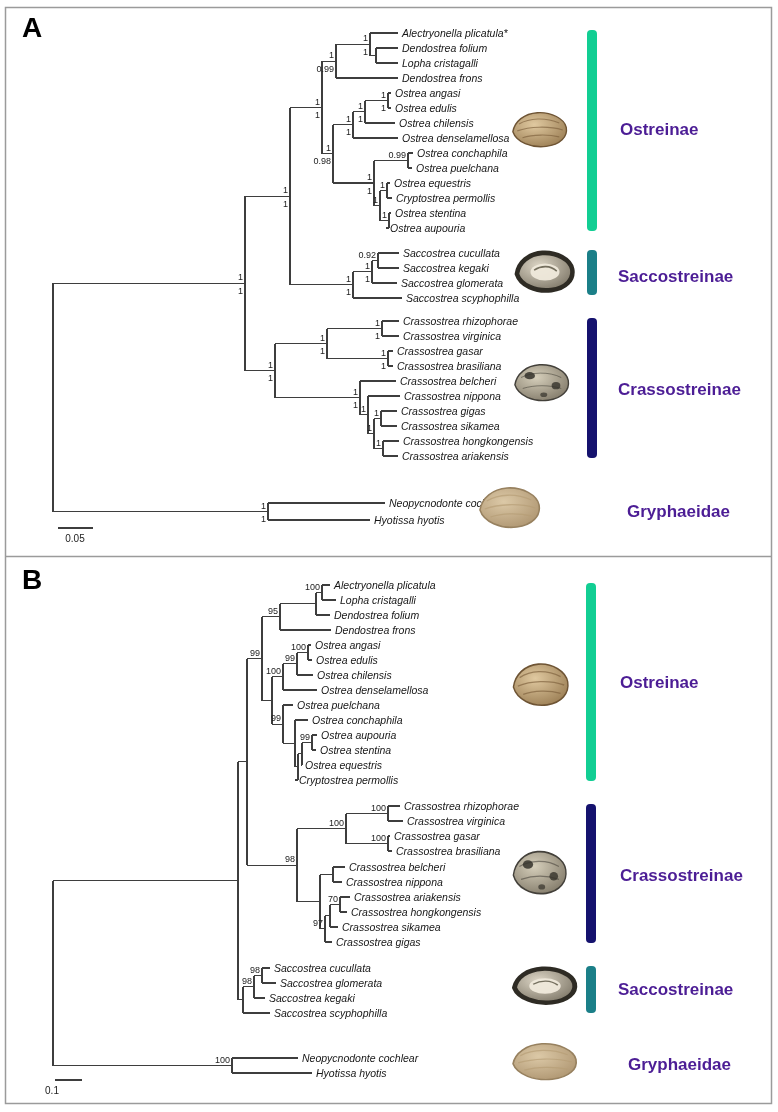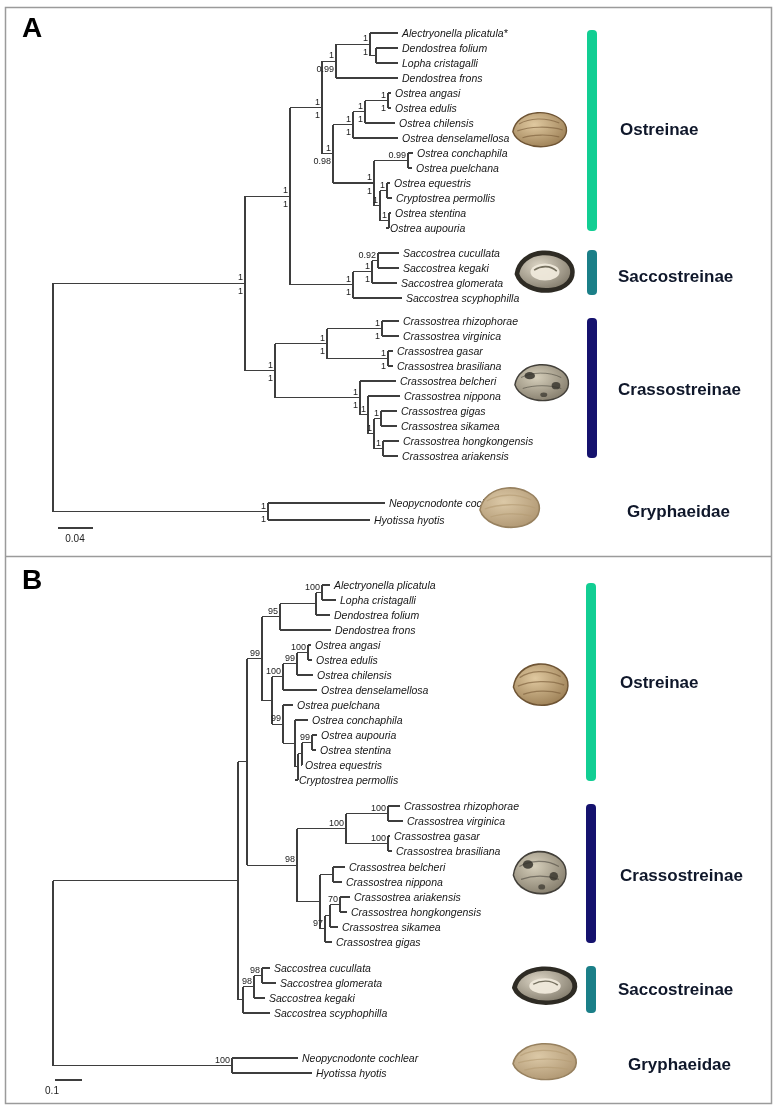--- a/index.html
+++ b/index.html
@@ -1,20 +1,20 @@
 <!DOCTYPE html>
 <html><head>
 <meta charset="utf-8">
 <style>
   html,body{margin:0;padding:0;background:#ffffff;}
   .fig{position:relative;width:778px;height:1112px;background:#fff;overflow:hidden;
        font-family:"Liberation Sans",sans-serif;}
   .fig svg{position:absolute;left:0;top:0;}
   .pletter{position:absolute;font-weight:bold;font-size:28px;color:#000;line-height:28px;}
-  .famlabel{position:absolute;font-weight:bold;font-size:17px;color:#0f172a;line-height:20px;}
+  .famlabel{position:absolute;font-weight:bold;font-size:17px;color:#4c1d95;line-height:20px;}
   .scalelabel{position:absolute;font-size:10px;color:#222;width:40px;text-align:center;line-height:12px;}
   .br{stroke:#3e3e3e;stroke-width:1.1;shape-rendering:crispEdges;}
   .sb{stroke:#3e3e3e;stroke-width:1.3;shape-rendering:crispEdges;}
   .tip{font:italic 10.5px "Liberation Sans",sans-serif;fill:#161616;}
   .sup{font:9px "Liberation Sans",sans-serif;fill:#222;}
 </style>
 </head>
 <body>
 
 <div class="fig">
@@ -405,15 +405,15 @@
   <div class="famlabel" style="left:620px;top:120px">Ostreinae</div>
   <div class="famlabel" style="left:618px;top:267px">Saccostreinae</div>
   <div class="famlabel" style="left:618px;top:380px">Crassostreinae</div>
   <div class="famlabel" style="left:627px;top:502px">Gryphaeidae</div>
 
   <div class="famlabel" style="left:620px;top:673px">Ostreinae</div>
   <div class="famlabel" style="left:620px;top:866px">Crassostreinae</div>
   <div class="famlabel" style="left:618px;top:980px">Saccostreinae</div>
   <div class="famlabel" style="left:628px;top:1055px">Gryphaeidae</div>
 
-  <div class="scalelabel" style="left:55px;top:533px">0.04</div>
+  <div class="scalelabel" style="left:55px;top:533px">0.05</div>
   <div class="scalelabel" style="left:32px;top:1085px">0.1</div>
 </div>
 
 </body></html>

